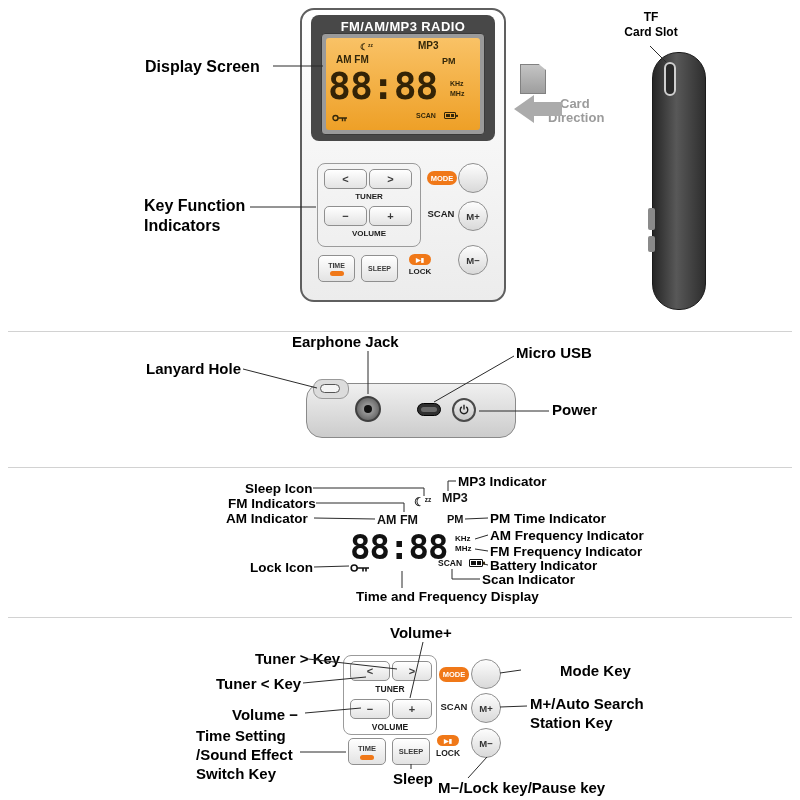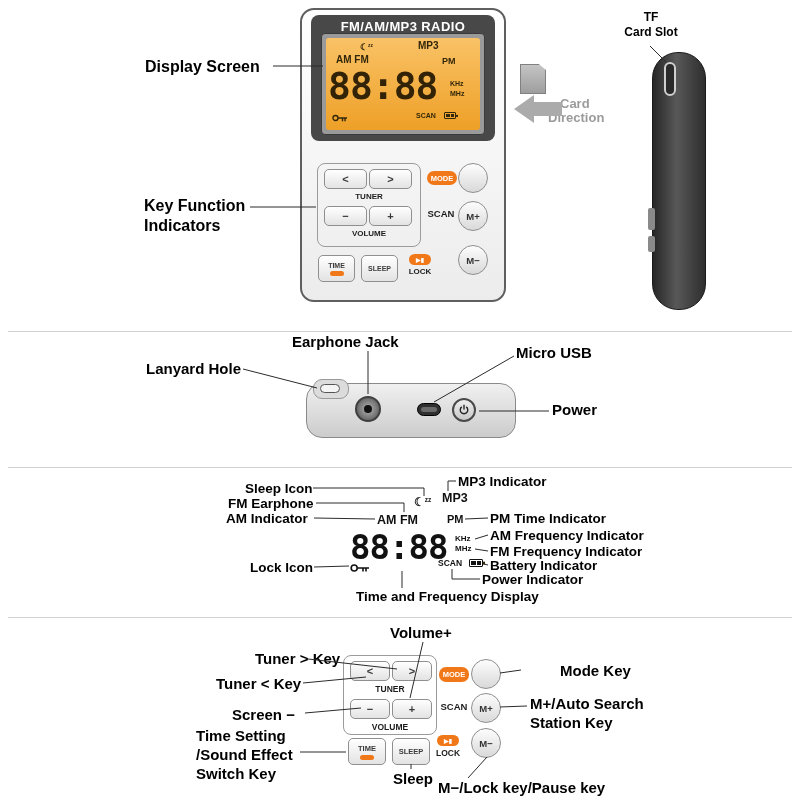--- a/index.html
+++ b/index.html
@@ -148,27 +148,27 @@
     </span>
   <span class="abs" style="left:350px; top:560px;">
     <svg width="20" height="12" viewBox="0 0 20 12">
         <circle cx="4.2" cy="6" r="3" fill="none" stroke="#111" stroke-width="1.6"></circle>
         <path d="M7.4 6 H19 M13 6 V9.6 M16 6 V9.6" stroke="#111" stroke-width="1.6" fill="none"></path>
       </svg>
   </span>
 
   <div class="lbl-sm" style="left:245px; top:481px;">Sleep Icon</div>
   <div class="lbl-sm" style="left:458px; top:474px;">MP3 Indicator</div>
-  <div class="lbl-sm" style="left:228px; top:496px;">FM Earphone</div>
+  <div class="lbl-sm" style="left:228px; top:496px;">FM Indicators</div>
   <div class="lbl-sm" style="left:226px; top:511px;">AM Indicator</div>
   <div class="lbl-sm" style="left:490px; top:511px;">PM Time Indicator</div>
   <div class="lbl-sm" style="left:490px; top:528px;">AM Frequency Indicator</div>
   <div class="lbl-sm" style="left:490px; top:544px;">FM Frequency Indicator</div>
   <div class="lbl-sm" style="left:490px; top:558px;">Battery Indicator</div>
-  <div class="lbl-sm" style="left:482px; top:572px;">Power Indicator</div>
+  <div class="lbl-sm" style="left:482px; top:572px;">Scan Indicator</div>
   <div class="lbl-sm" style="left:250px; top:560px;">Lock Icon</div>
   <div class="lbl-sm" style="left:356px; top:589px;">Time and Frequency Display</div>
 
   <div class="grpbox" style="left:343px; top:655px; width:94px; height:80px;"></div>
   <div class="btn" style="left:350px; top:661px; width:40px; height:20px; font-size:11px;">&lt;</div>
   <div class="btn" style="left:392px; top:661px; width:40px; height:20px; font-size:11px;">&gt;</div>
   <div class="keylab" style="left:343px; top:684px; width:94px; font-size:8.5px;">TUNER</div>
   <div class="btn" style="left:350px; top:699px; width:40px; height:20px; font-size:11px;">−</div>
   <div class="btn" style="left:392px; top:699px; width:40px; height:20px; font-size:11px;">+</div>
   <div class="keylab" style="left:343px; top:722px; width:94px; font-size:8.5px;">VOLUME</div>
@@ -181,21 +181,21 @@
     <i class="mini-pill"></i>
   </div>
   <div class="btn" style="left:392px; top:738px; width:38px; height:27px; font-size:7.5px;">SLEEP</div>
   <div class="pill" style="left:437px; top:735px; width:22px; height:11px; font-size:6px;">▶▮</div>
   <div class="keylab" style="left:433px; top:748px; width:30px; font-size:8.5px;">LOCK</div>
   <div class="rbtn" style="left:471px; top:728px;">M−</div>
 
   <div class="lbl" style="left:390px; top:624px;">Volume+</div>
   <div class="lbl" style="left:220px; top:650px;margin-left:35px;">Tuner &gt; Key</div>
   <div class="lbl" style="left:216px; top:675px;">Tuner &lt; Key</div>
-  <div class="lbl" style="left:232px; top:706px;">Screen −</div>
+  <div class="lbl" style="left:232px; top:706px;">Volume −</div>
   <div class="lbl" style="left:524px; top:662px;margin-left:36px;">Mode Key</div>
   <div class="lbl" style="left:530px; top:695px;">
     <div>M+/Auto Search</div>
     <div>Station Key</div>
   </div>
   <div class="lbl" style="left:196px; top:727px;">
     <div>Time Setting</div>
     <div>/Sound Effect</div>
     <div>Switch Key</div>
   </div>

